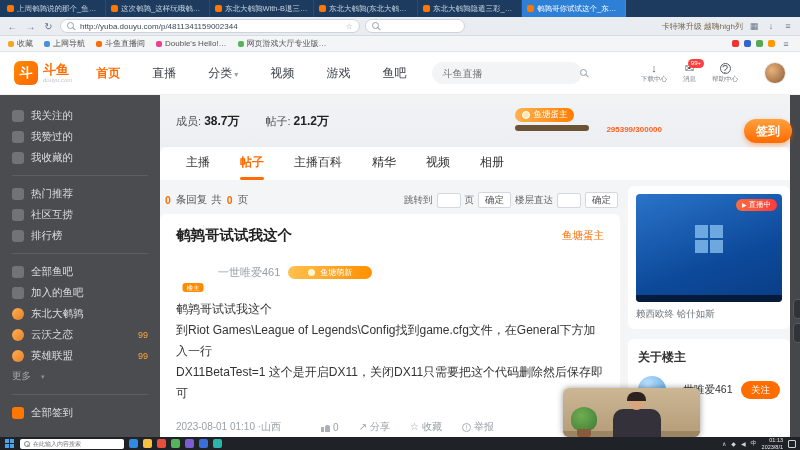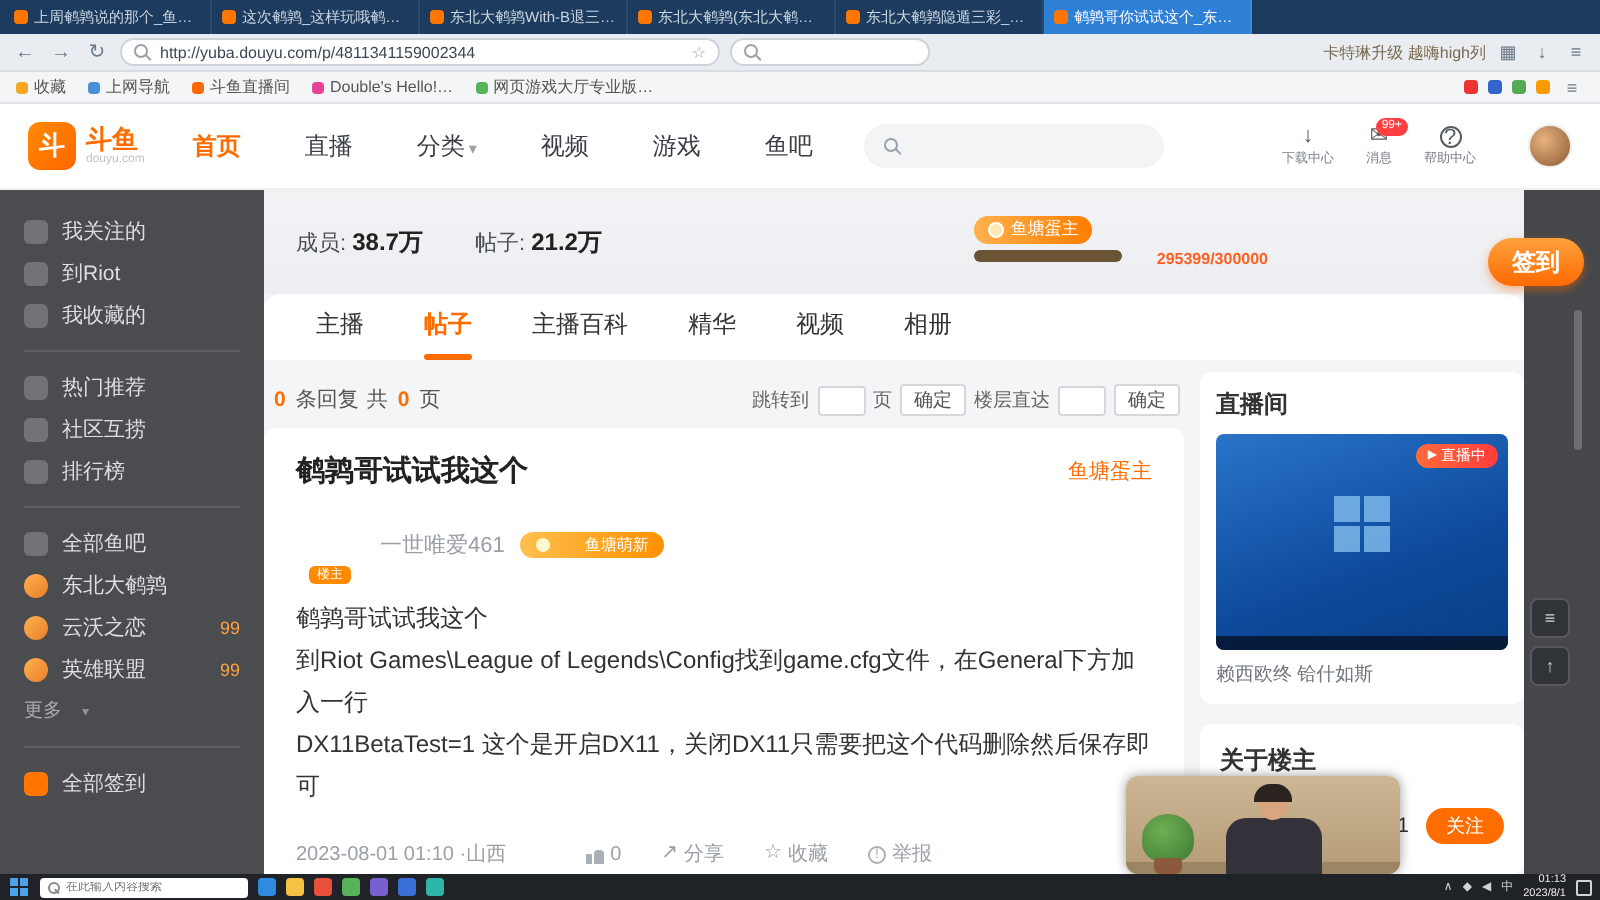--- a/index.html
+++ b/index.html
@@ -49,21 +49,21 @@
 .hsearch input{flex:1;border:none;background:transparent;outline:none;font-size:10px;color:#777;font-family:inherit}
 .htools{margin-left:auto;display:flex;align-items:center;gap:16px}
 .htool{position:relative;display:flex;flex-direction:column;align-items:center;gap:1px;font-size:6.5px;color:#7a8087}
 .htool .ic{font-size:11px;line-height:11px;color:#565c63}
 .ic-help{width:11px;height:11px;border:1px solid #565c63;border-radius:50%;font-size:8px;text-align:center;line-height:10px}
 .badge99{position:absolute;top:-4px;right:-8px;background:#ff4040;color:#fff;font-size:6px;padding:0 3px;border-radius:6px;line-height:9px}
 .avatar{width:22px;height:22px;border-radius:50%;background:radial-gradient(circle at 35% 35%,#e8b27d,#8a5a33);border:1px solid #eee;margin-left:10px}
 
 
 .page{position:relative;height:342px;display:flex}
-.lsb{width:132px;background:#4a4c50;padding-top:10px;flex:none}
+.lsb{width:160px;background:#4a4c50;padding-top:10px;flex:none}
 .lrow{display:flex;align-items:center;gap:7px;height:21px;padding:0 12px;font-size:10.5px;color:#dcdee1}
 .lic{width:12px;height:12px;border-radius:3px;background:rgba(255,255,255,.22);flex:none}
 .lic.round{border-radius:50%;background:linear-gradient(135deg,#ffb14e,#e87f2a)}
 .lic.orange{background:#ff7700}
 .nb{margin-left:auto;color:#ffa23e;font-size:9px}
 .ldiv{height:1px;background:rgba(255,255,255,.1);margin:7px 12px}
 .lrow.more{color:#a6a9ad;font-size:9.5px}
 .lrow.more::after{content:"▾";font-size:7px;margin-left:3px;color:#8e9196}
 
 .center{width:630px;background:#f4f5f7;display:flex;flex-direction:column}
@@ -96,21 +96,21 @@
 
 .pcard{background:#fff;border-radius:6px;padding:12px 16px 10px;min-height:168;flex:none}
 .ptrow{display:flex;align-items:center}
 .ptitle{font-size:14.5px;font-weight:bold;color:#222}
 .onlyop{margin-left:auto;font-size:10.5px;color:#ff6d00}
 .authrow{display:flex;align-items:center;gap:8px;margin-top:10px}
 .pavatar{position:relative;width:34px;height:34px;flex:none}
 .pavatar .img{width:34px;height:34px;border-radius:50%;background:radial-gradient(circle at 35% 30%,#bfe3ff,#4f9fe0)}
 .oplab{position:absolute;left:50%;transform:translateX(-50%);bottom:-3px;background:#ff8a00;color:#fff;font-size:6.5px;line-height:9px;padding:0 4px;border-radius:3px;white-space:nowrap}
 .aname{font-size:11px;color:#9aa0a6}
-.fanpill{display:flex;align-items:center;gap:17px;background:linear-gradient(90deg,#ffc04e,#ff9000);border-radius:8px;height:13px;padding:0 8px;color:#fff;font-size:8px}
+.fanpill{display:flex;align-items:center;gap:5px;background:linear-gradient(90deg,#ffc04e,#ff9000);border-radius:8px;height:13px;padding:0 20px;color:#fff;font-size:8px}
 .fic{width:7px;height:7px;border-radius:50%;background:#fff7d0}
 .pbody{margin-top:10px;font-size:12px;color:#333;line-height:1.75}
 .pmeta{display:flex;align-items:center;margin-top:16px;font-size:10px;color:#9aa0a6}
 .acts{display:flex;gap:20px;align-items:center;margin-left:40px}
 .act{display:flex;align-items:center;gap:3px;color:#9aa0a6}
 .aic{font-size:10px;line-height:1}
 .thumb{position:relative;width:9px;height:9px}
 .thumb::before{content:"";position:absolute;left:0;bottom:0;width:3px;height:5px;background:#aab0b6}
 .thumb::after{content:"";position:absolute;left:3.5px;bottom:0;width:5px;height:7px;background:#aab0b6;border-radius:2px 2px 0 0}
 .repic{width:9px;height:9px;border:1px solid #aab0b6;border-radius:50%;font-size:7px;line-height:8px;text-align:center;color:#aab0b6}
@@ -253,20 +253,21 @@
     </div>
     <div class="dnav">
       <span class="on">首页</span>
       <span>直播</span>
       <span class="drop">分类</span>
       <span>视频</span>
       <span>游戏</span>
       <span>鱼吧</span>
     </div>
     <div class="hsearch">
+      <input placeholder="斗鱼直播" style="">
       <span class="mag"></span>
     </div>
     <div class="htools">
       <div class="htool">
         <span class="ic">↓</span>
         <span>下载中心</span>
       </div>
       <div class="htool">
         <span class="ic">✉</span>
         <span>消息</span>
@@ -282,21 +283,21 @@
 
   <div class="page">
 
     <div class="lsb">
       <div class="lrow">
           <span class="lic"></span>
           <span>我关注的</span>
         </div>
       <div class="lrow">
           <span class="lic"></span>
-          <span>到Riot</span>
+          <span>我赞过的</span>
         </div>
       <div class="lrow">
           <span class="lic"></span>
           <span>我收藏的</span>
         </div>
       <div class="ldiv"></div>
       <div class="lrow">
           <span class="lic"></span>
           <span>热门推荐</span>
         </div>
@@ -305,20 +306,24 @@
           <span>社区互捞</span>
         </div>
       <div class="lrow">
           <span class="lic"></span>
           <span>排行榜</span>
         </div>
       <div class="ldiv"></div>
       <div class="lrow">
           <span class="lic"></span>
           <span>全部鱼吧</span>
+        </div>
+      <div class="lrow">
+          <span class="lic"></span>
+          <span>加入的鱼吧</span>
         </div>
       <div class="lrow">
           <span class="lic round"></span>
           <span>东北大鹌鹑</span>
         </div>
       <div class="lrow">
           <span class="lic round"></span>
           <span>云沃之恋</span>
           <span class="nb">99</span>
         </div>
@@ -424,21 +429,20 @@
                     <span>举报</span>
                   </span>
               </span>
             </div>
           </div>
 
         </div>
 
         <div class="rcol">
           <div class="livecard">
-            <div class="lctitle">直播间</div>
             <div class="lthumb">
               <span class="livebadge">
                   <span class="playtri">▶</span>
                   <span>直播中</span>
                 </span>
               <span class="winlogo">
                   <span></span>
                   <span></span>
                   <span></span>
                   <span></span>

